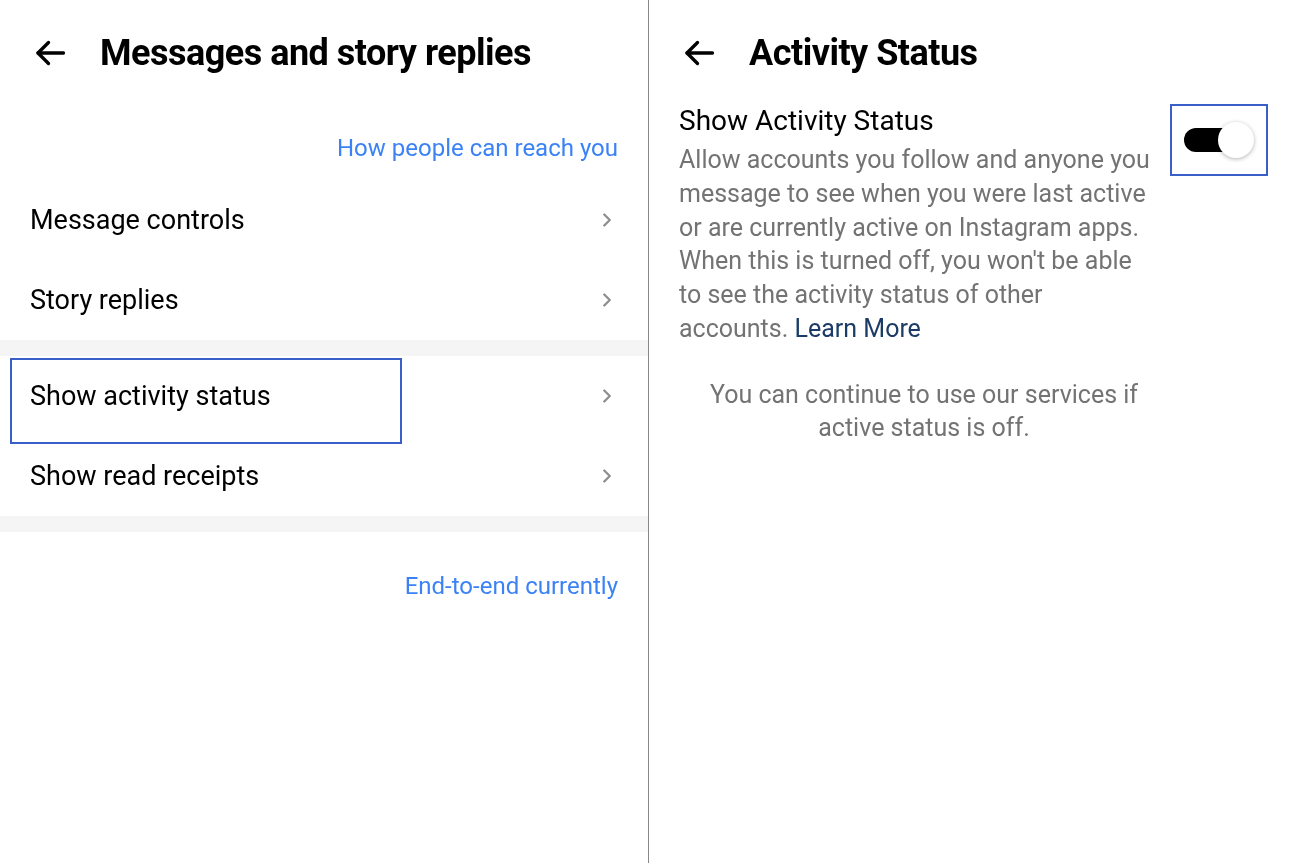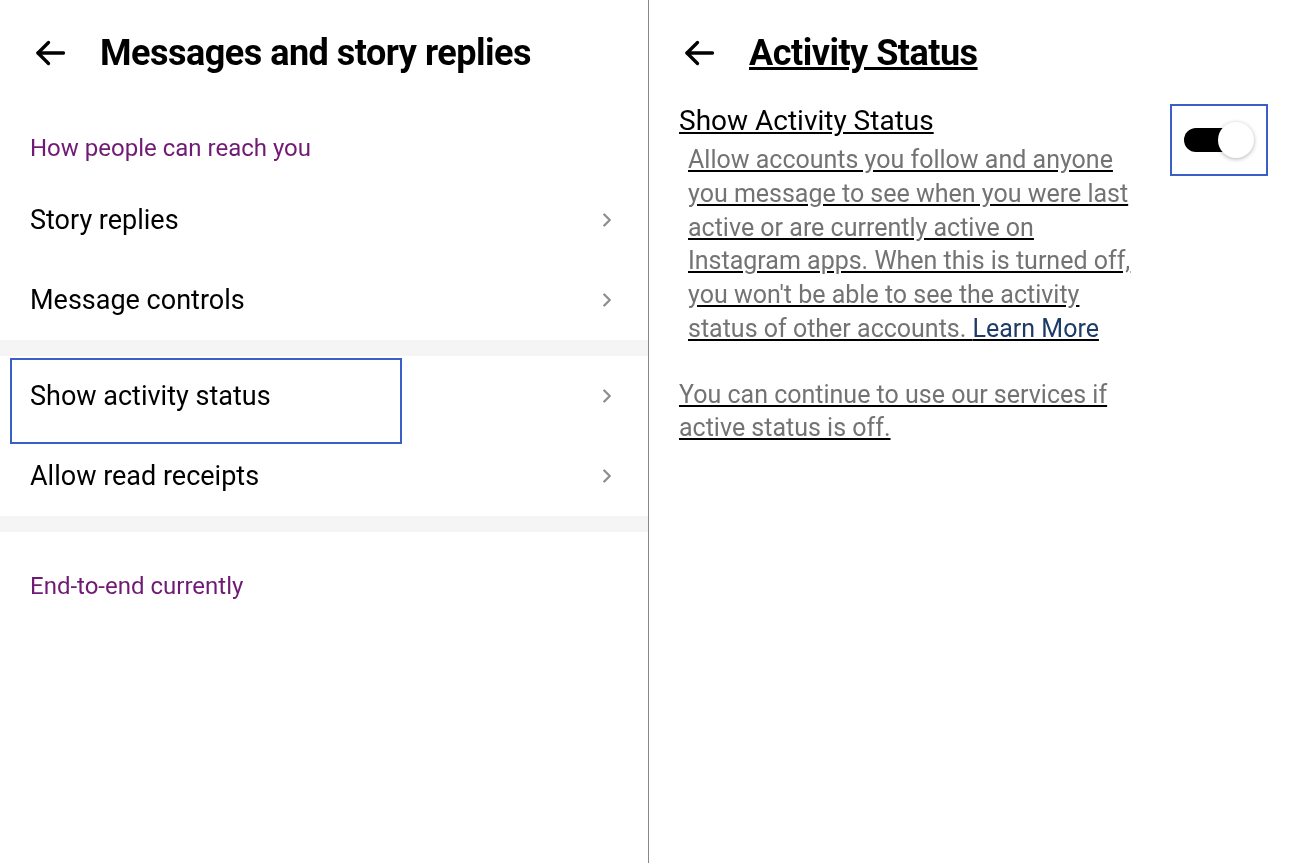--- a/index.html
+++ b/index.html
@@ -18,21 +18,20 @@
     .panel-left {
       width: 649px;
       border-right: 1px solid #888;
       display: flex;
       flex-direction: column;
     }
     .panel-right {
       width: 649px;
       display: flex;
       flex-direction: column;
-      text-decoration: underline;
     }
     .header {
       display: flex;
       align-items: center;
       padding: 32px 30px 20px 30px;
       gap: 30px;
     }
     .back-arrow {
       width: 40px;
       height: 40px;
@@ -51,23 +50,24 @@
       font-weight: 700;
       color: #000;
       letter-spacing: -0.5px;
     }
     .section-divider {
       height: 16px;
       background: #f5f5f5;
     }
     .section-label {
       font-size: 24px;
-      color: #701a75;
+      color: #3b82f6;
       font-weight: 400;
       padding: 40px 30px 18px 30px;
+      text-align: right;
     }
     .menu-item {
       display: flex;
       align-items: center;
       justify-content: space-between;
       padding: 24px 30px;
       cursor: pointer;
       position: relative;
     }
     .menu-item-label {
@@ -113,33 +113,33 @@
       font-size: 28px;
       font-weight: 400;
       color: #000;
       margin-bottom: 6px;
     }
     .setting-desc {
       font-size: 25px;
       line-height: 1.35;
       color: #737373;
       font-weight: 400;
-      margin-left: 9px;
     }
     .learn-more {
       color: #1c3b66;
       cursor: pointer;
     }
     .setting-note {
       font-size: 25px;
       line-height: 1.35;
       color: #737373;
       font-weight: 400;
       margin-top: 32px;
       max-width: 490px;
+      text-align: center;
     }
     .toggle-wrapper {
       flex-shrink: 0;
       border: 2px solid #3b5fc9;
       padding: 16px 12px;
     }
     .toggle {
       width: 70px;
       height: 36px;
       position: relative;
@@ -174,48 +174,48 @@
       <svg viewBox="0 0 24 24" fill="none" stroke="#000" stroke-width="2.2" stroke-linecap="round" stroke-linejoin="round">
         <line x1="21" y1="12" x2="4" y2="12"></line>
         <polyline points="11 5 4 12 11 19"></polyline>
       </svg>
     </div>
     <div class="header-title">Messages and story replies</div>
   </div>
 
   <div class="section-label">How people can reach you</div>
   <div class="menu-item">
+    <span class="menu-item-label">Message controls</span>
+    <span class="chevron">
+      <svg viewBox="0 0 24 24" fill="none" stroke="#8e8e8e" stroke-width="2.5" stroke-linecap="round" stroke-linejoin="round">
+          <polyline points="9 18 15 12 9 6"></polyline>
+        </svg>
+    </span>
+  </div>
+  <div class="menu-item">
     <span class="menu-item-label">Story replies</span>
-    <span class="chevron">
-      <svg viewBox="0 0 24 24" fill="none" stroke="#8e8e8e" stroke-width="2.5" stroke-linecap="round" stroke-linejoin="round">
-          <polyline points="9 18 15 12 9 6"></polyline>
-        </svg>
-    </span>
-  </div>
-  <div class="menu-item">
-    <span class="menu-item-label">Message controls</span>
     <span class="chevron">
       <svg viewBox="0 0 24 24" fill="none" stroke="#8e8e8e" stroke-width="2.5" stroke-linecap="round" stroke-linejoin="round">
           <polyline points="9 18 15 12 9 6"></polyline>
         </svg>
     </span>
   </div>
   <div class="section-divider"></div>
 
   <div class="menu-item highlighted">
     <div class="highlight-box"></div>
     <span class="menu-item-label">Show activity status</span>
     <span class="chevron">
       <svg viewBox="0 0 24 24" fill="none" stroke="#8e8e8e" stroke-width="2.5" stroke-linecap="round" stroke-linejoin="round">
           <polyline points="9 18 15 12 9 6"></polyline>
         </svg>
     </span>
   </div>
   <div class="menu-item">
-    <span class="menu-item-label">Allow read receipts</span>
+    <span class="menu-item-label">Show read receipts</span>
     <span class="chevron">
       <svg viewBox="0 0 24 24" fill="none" stroke="#8e8e8e" stroke-width="2.5" stroke-linecap="round" stroke-linejoin="round">
           <polyline points="9 18 15 12 9 6"></polyline>
         </svg>
     </span>
   </div>
   <div class="section-divider"></div>
 
   <div class="section-label">End-to-end currently</div>
 </div>

